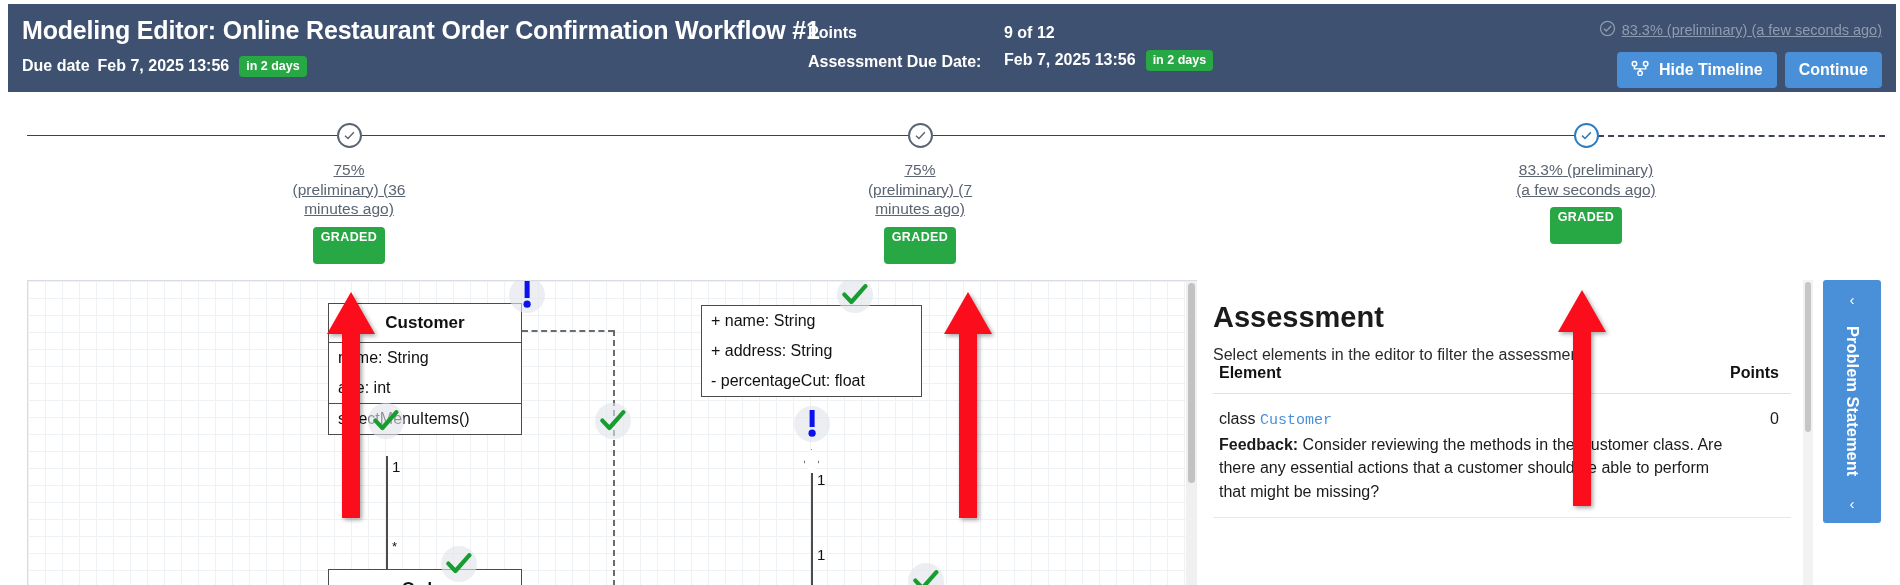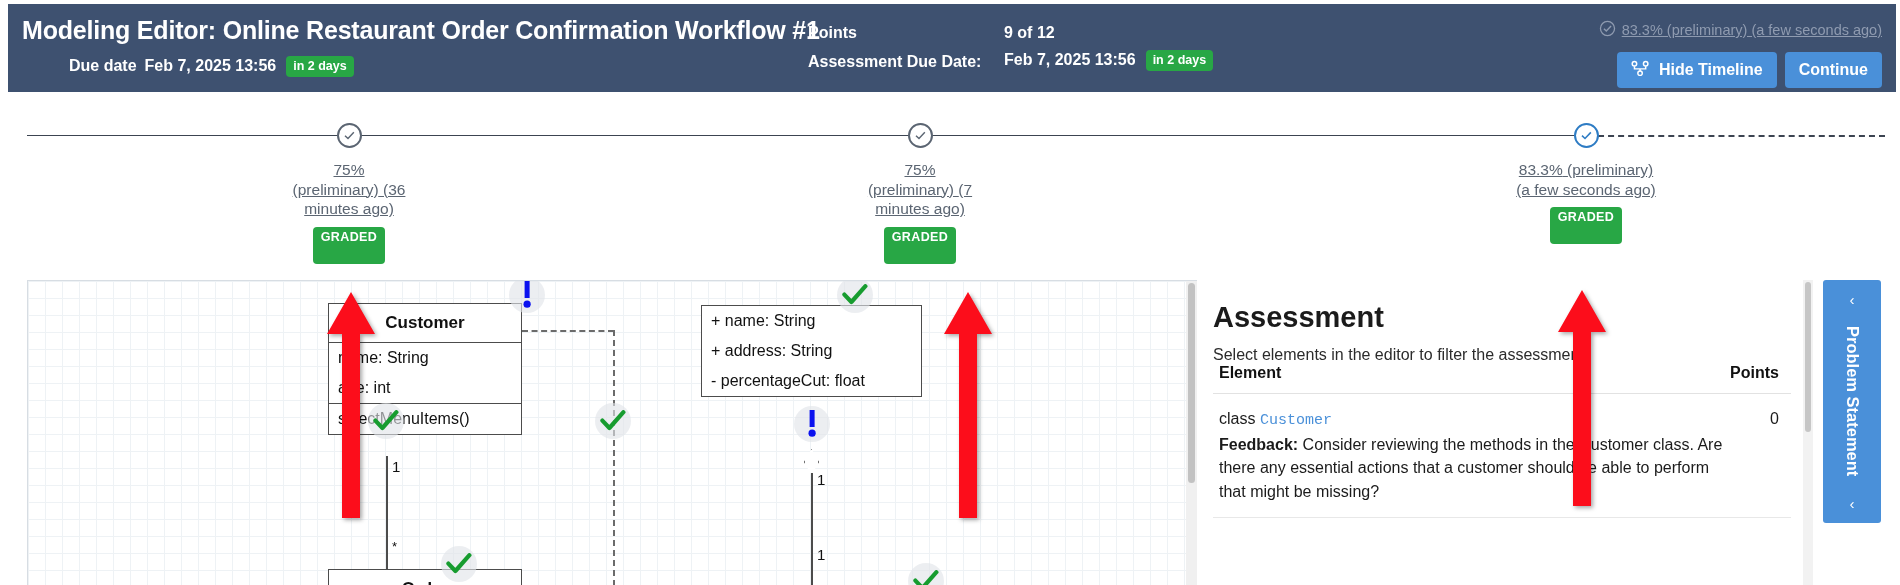--- a/index.html
+++ b/index.html
@@ -18,21 +18,21 @@
     background: #3e5170;
     color: #fff;
   }
   .hdr-title {
     position: absolute; left: 14px; top: 12px;
     font-size: 25px; font-weight: bold; letter-spacing: -0.2px;
     white-space: nowrap;
   }
   .hdr-due {
     position: absolute; left: 14px; top: 53px;
-    font-size: 16px; white-space: nowrap; margin-left: 47px;
+    font-size: 16px; white-space: nowrap;
   }
   .hdr-due b { font-weight: bold; }
   .hdr-due .val { font-weight: bold; margin-left: 8px; }
   .badge-green {
     display: inline-block;
     background: #28a745; color: #fff;
     font-size: 12.5px; font-weight: bold;
     padding: 3px 7px 4px 7px; border-radius: 4px;
     margin-left: 10px; position: relative; top: -1px;
     white-space: nowrap;

